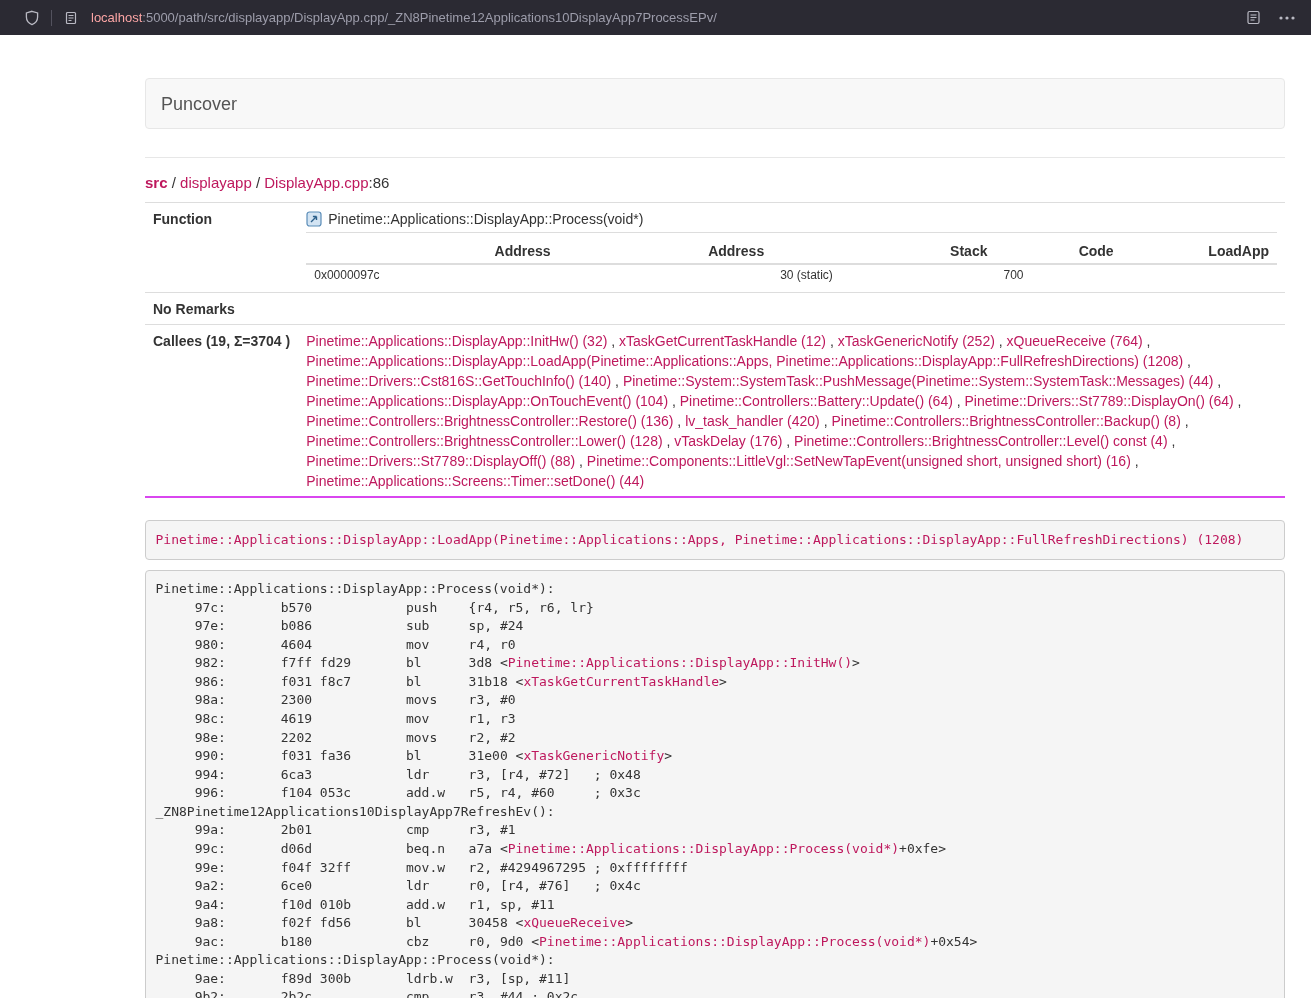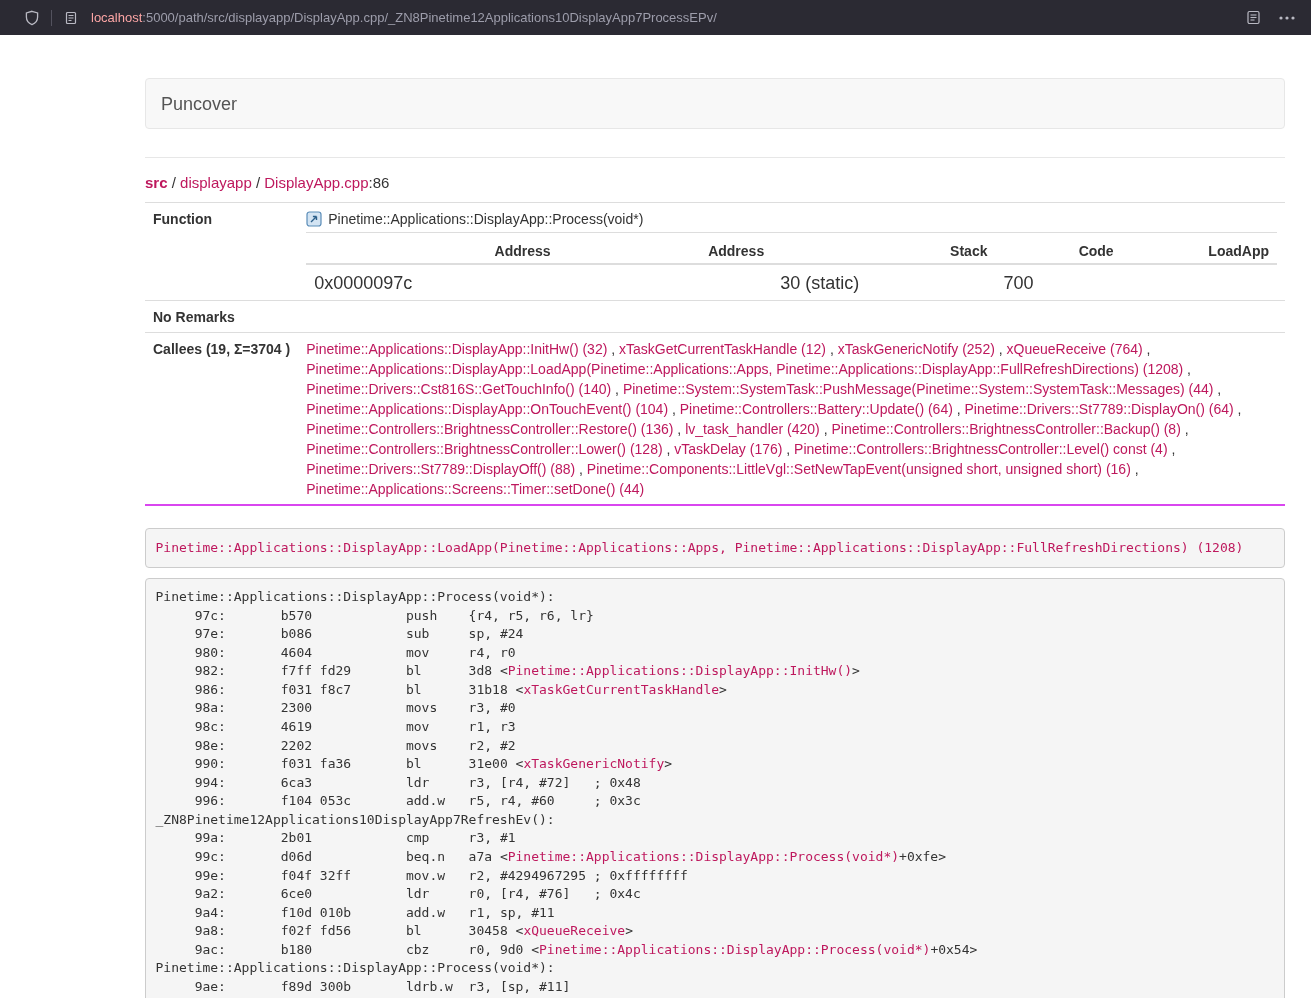--- a/index.html
+++ b/index.html
@@ -56,21 +56,21 @@
   }
   .label-col { width: 148px; font-weight: bold; white-space: nowrap; }
 
   .fn-line { display: flex; align-items: center; gap: 6px; line-height: 20px; }
 
   .detail-table { margin-top: 3px; border-top: 1px solid #ddd; }
   .detail-table th {
     padding: 8px 8px 2px; text-align: right;
     border-bottom: 2px solid #ddd; font-size: 14px; line-height: 20px;
   }
-  .detail-table td { padding: 8px 8px 2px; font-size: 18px; line-height: 20px; }
+  .detail-table td { padding: 0 8px 2px; font-size: 12px; line-height: 20px; }
 
   
   pre {
     font-family: "DejaVu Sans Mono", monospace;
     font-size: 13px; line-height: 1.42857;
     color: #333; background: #f5f5f5;
     border: 1px solid #ccc; border-radius: 4px;
     padding: 9.5px;
     tab-size: 8; -moz-tab-size: 8;
     white-space: pre; overflow: hidden;

